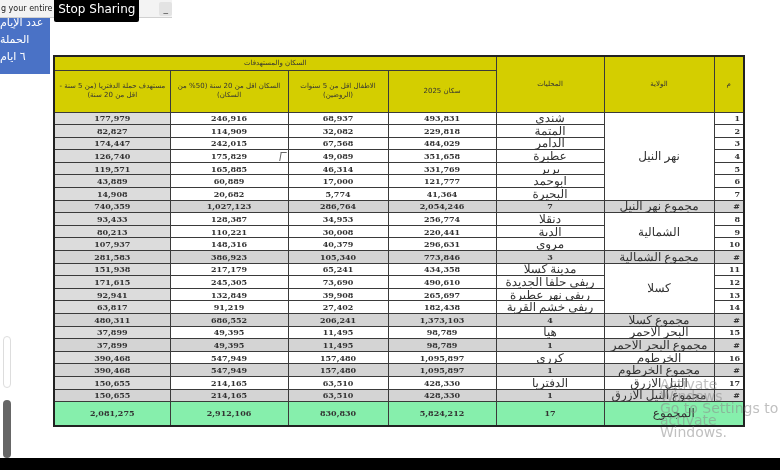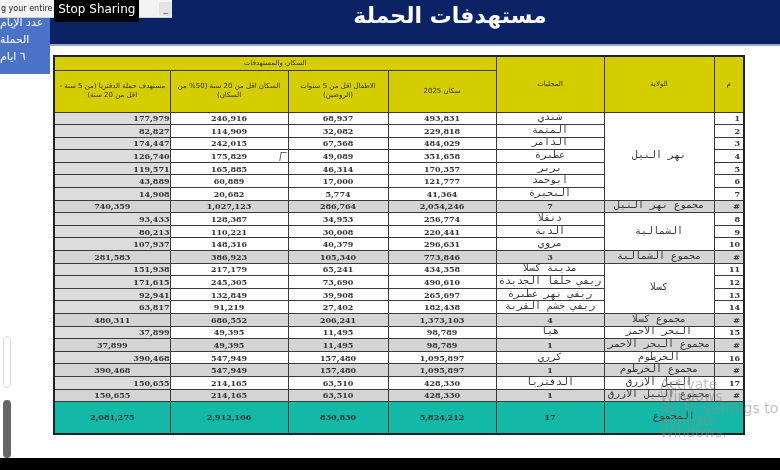--- a/index.html
+++ b/index.html
@@ -13,40 +13,37 @@
   .share-text { white-space: nowrap; padding-left: 1px; width: 82px; overflow: hidden; }
   .stop-btn { margin-left: 2px; background: #000000; color: #fff; border-radius: 2px; padding: 6px 4px; font-size: 12px; white-space: nowrap; }
   .min-btn { margin-left: 20px; width: 20px; height: 14px; background: #e3e3e3; border-radius: 2px; display: flex; align-items: center; justify-content: center; font-size: 9px; color: #333; }
   .table-wrap { position: absolute; left: 53px; top: 55px; width: 690px; }
   table { border-collapse: collapse; width: 690px; table-layout: fixed; direction: rtl; border: 2px solid #222; }
   td, th { border: 1px solid #3a3a3a; font-size: 8px; height: 12.6px; line-height: 10px; text-align: center; color: #333; overflow: hidden; white-space: nowrap; font-weight: bold; }
   th { background: #d4ce00; color: #333; font-weight: normal; white-space: normal; font-family: "DejaVu Sans", sans-serif; font-size: 7px; line-height: 9px; margin-left: 7px; }
   .hdr-top th { height: 14px; }
   .hdr-sub th { height: 42px; }
   td.num { font-family: "DejaVu Serif", serif; }
-  td.loc { font-family: Liberation Mono, monospace; font-weight: normal; font-size: 10px; text-align: center; }
+  td.loc { font-family: Liberation Serif, serif; font-weight: normal; font-size: 12px; text-align: center; }
   td.idx { text-align: right; padding-right: 3px; font-size: 8px; }
   tr.sub td { background: #d4d4d4; }
-  tr.total td { background: #14b8a6; height: 32px; }
-  td.shade { background: #dcdcdc; text-align: right; }
+  tr.total td { background: #86efac; height: 24px; }
+  td.shade { background: #dcdcdc; }
   td.white { background: #ffffff; }
   .bottom-bar { position: absolute; left: 0; top: 458px; width: 780px; height: 12px; background: #000; }
   .scroll-track { position: absolute; left: 3px; top: 336px; width: 8px; height: 52px; border: 1px solid #ddd; border-radius: 4px; background: #fff; }
   .scroll-thumb { position: absolute; left: 3px; top: 400px; width: 8px; height: 58px; background: #666; border-radius: 4px; }
   .watermark { position: absolute; left: 660px; top: 378px; color: rgba(140,140,140,0.55); font-family: "DejaVu Sans", sans-serif; font-size: 14px; line-height: 12px; }
   .cursor { position: absolute; left: 280px; top: 152px; width: 6px; height: 9px; border-left: 1px solid #666; border-top: 1px solid #666; transform: skewX(-10deg); }
 </style>
 </head>
 <body>
 
 <div class="stage">
 
-  <div class="header-band">
-    <div class="title">مستهدفات الحملة</div>
-  </div>
 
   <div class="left-panel">
     <div>عدد الإيام</div>
     <div>الحملة</div>
     <div>٦ ايام</div>
   </div>
 
   <div class="share-bar">
     <span class="share-text">g your entire screen.</span>
     <span class="stop-btn">Stop Sharing</span>
@@ -107,21 +104,21 @@
         <td class="idx white">4</td>
         <td class="loc white">عطبرة</td>
         <td class="num white">351,658</td>
         <td class="num white">49,089</td>
         <td class="num white">175,829</td>
         <td class="num shade">126,740</td>
       </tr>
       <tr>
         <td class="idx white">5</td>
         <td class="loc white">بربر</td>
-        <td class="num white">170,357</td>
+        <td class="num white">331,769</td>
         <td class="num white">46,314</td>
         <td class="num white">165,885</td>
         <td class="num shade">119,571</td>
       </tr>
       <tr>
         <td class="idx white">6</td>
         <td class="loc white">ابوحمد</td>
         <td class="num white">121,777</td>
         <td class="num white">17,000</td>
         <td class="num white">60,889</td>

